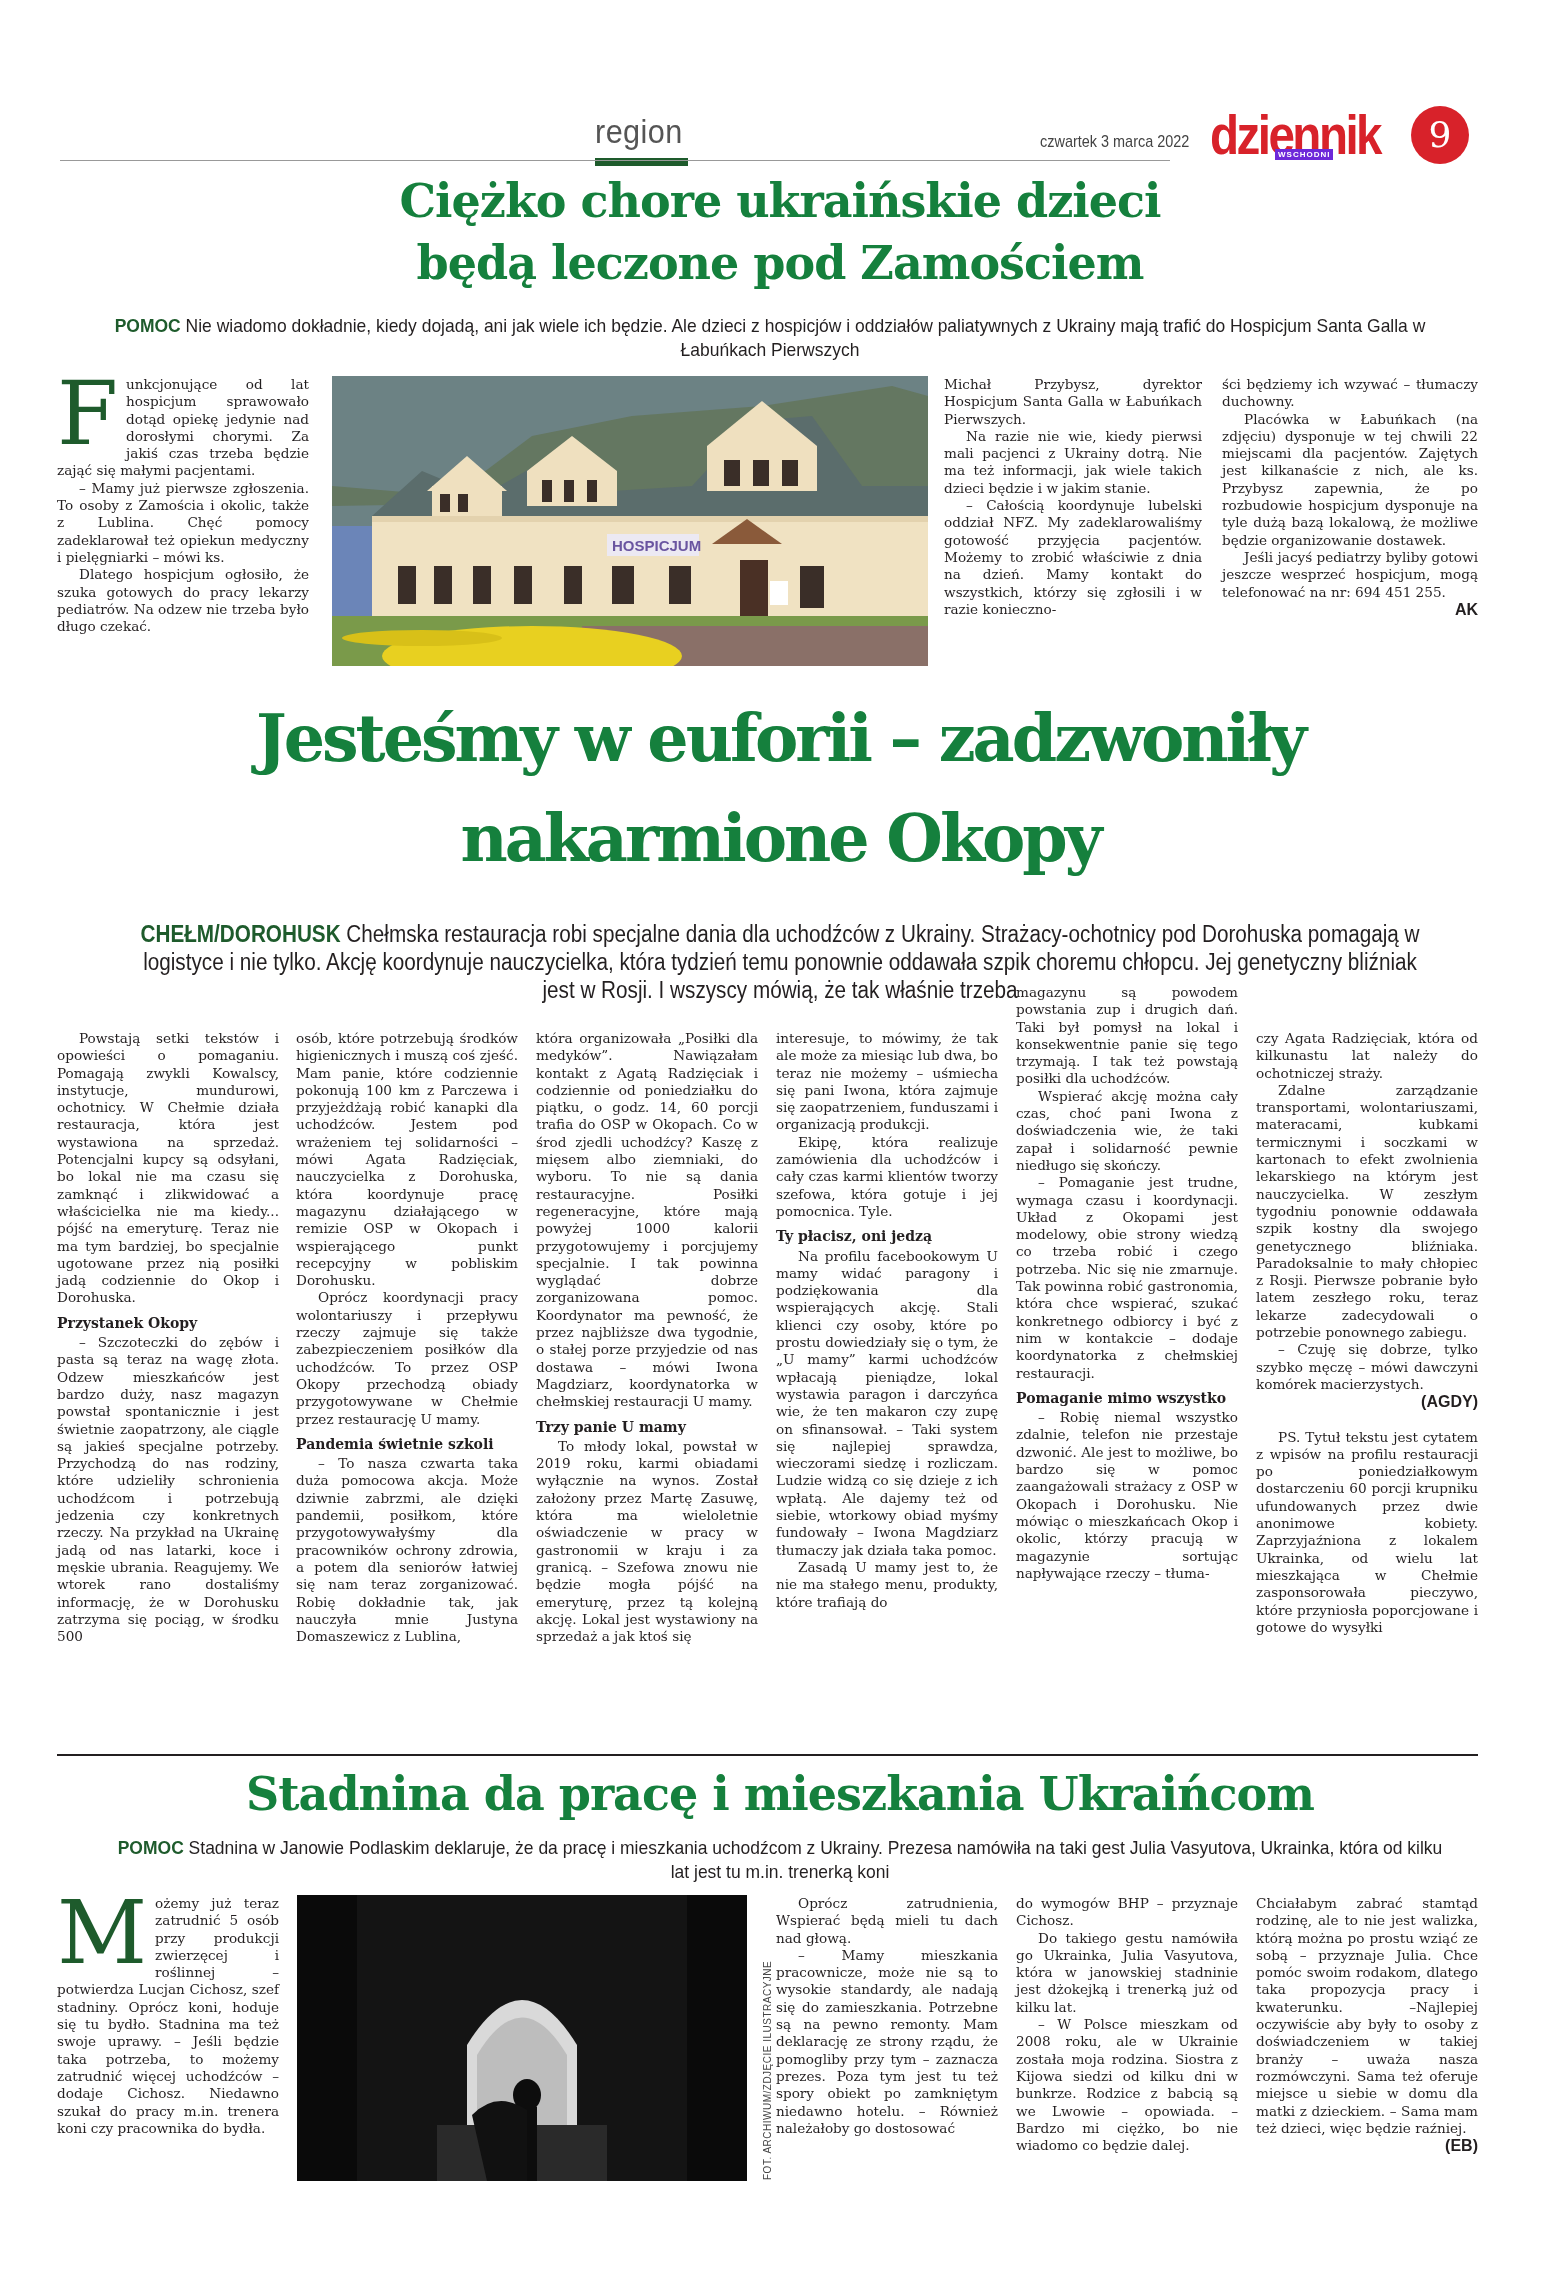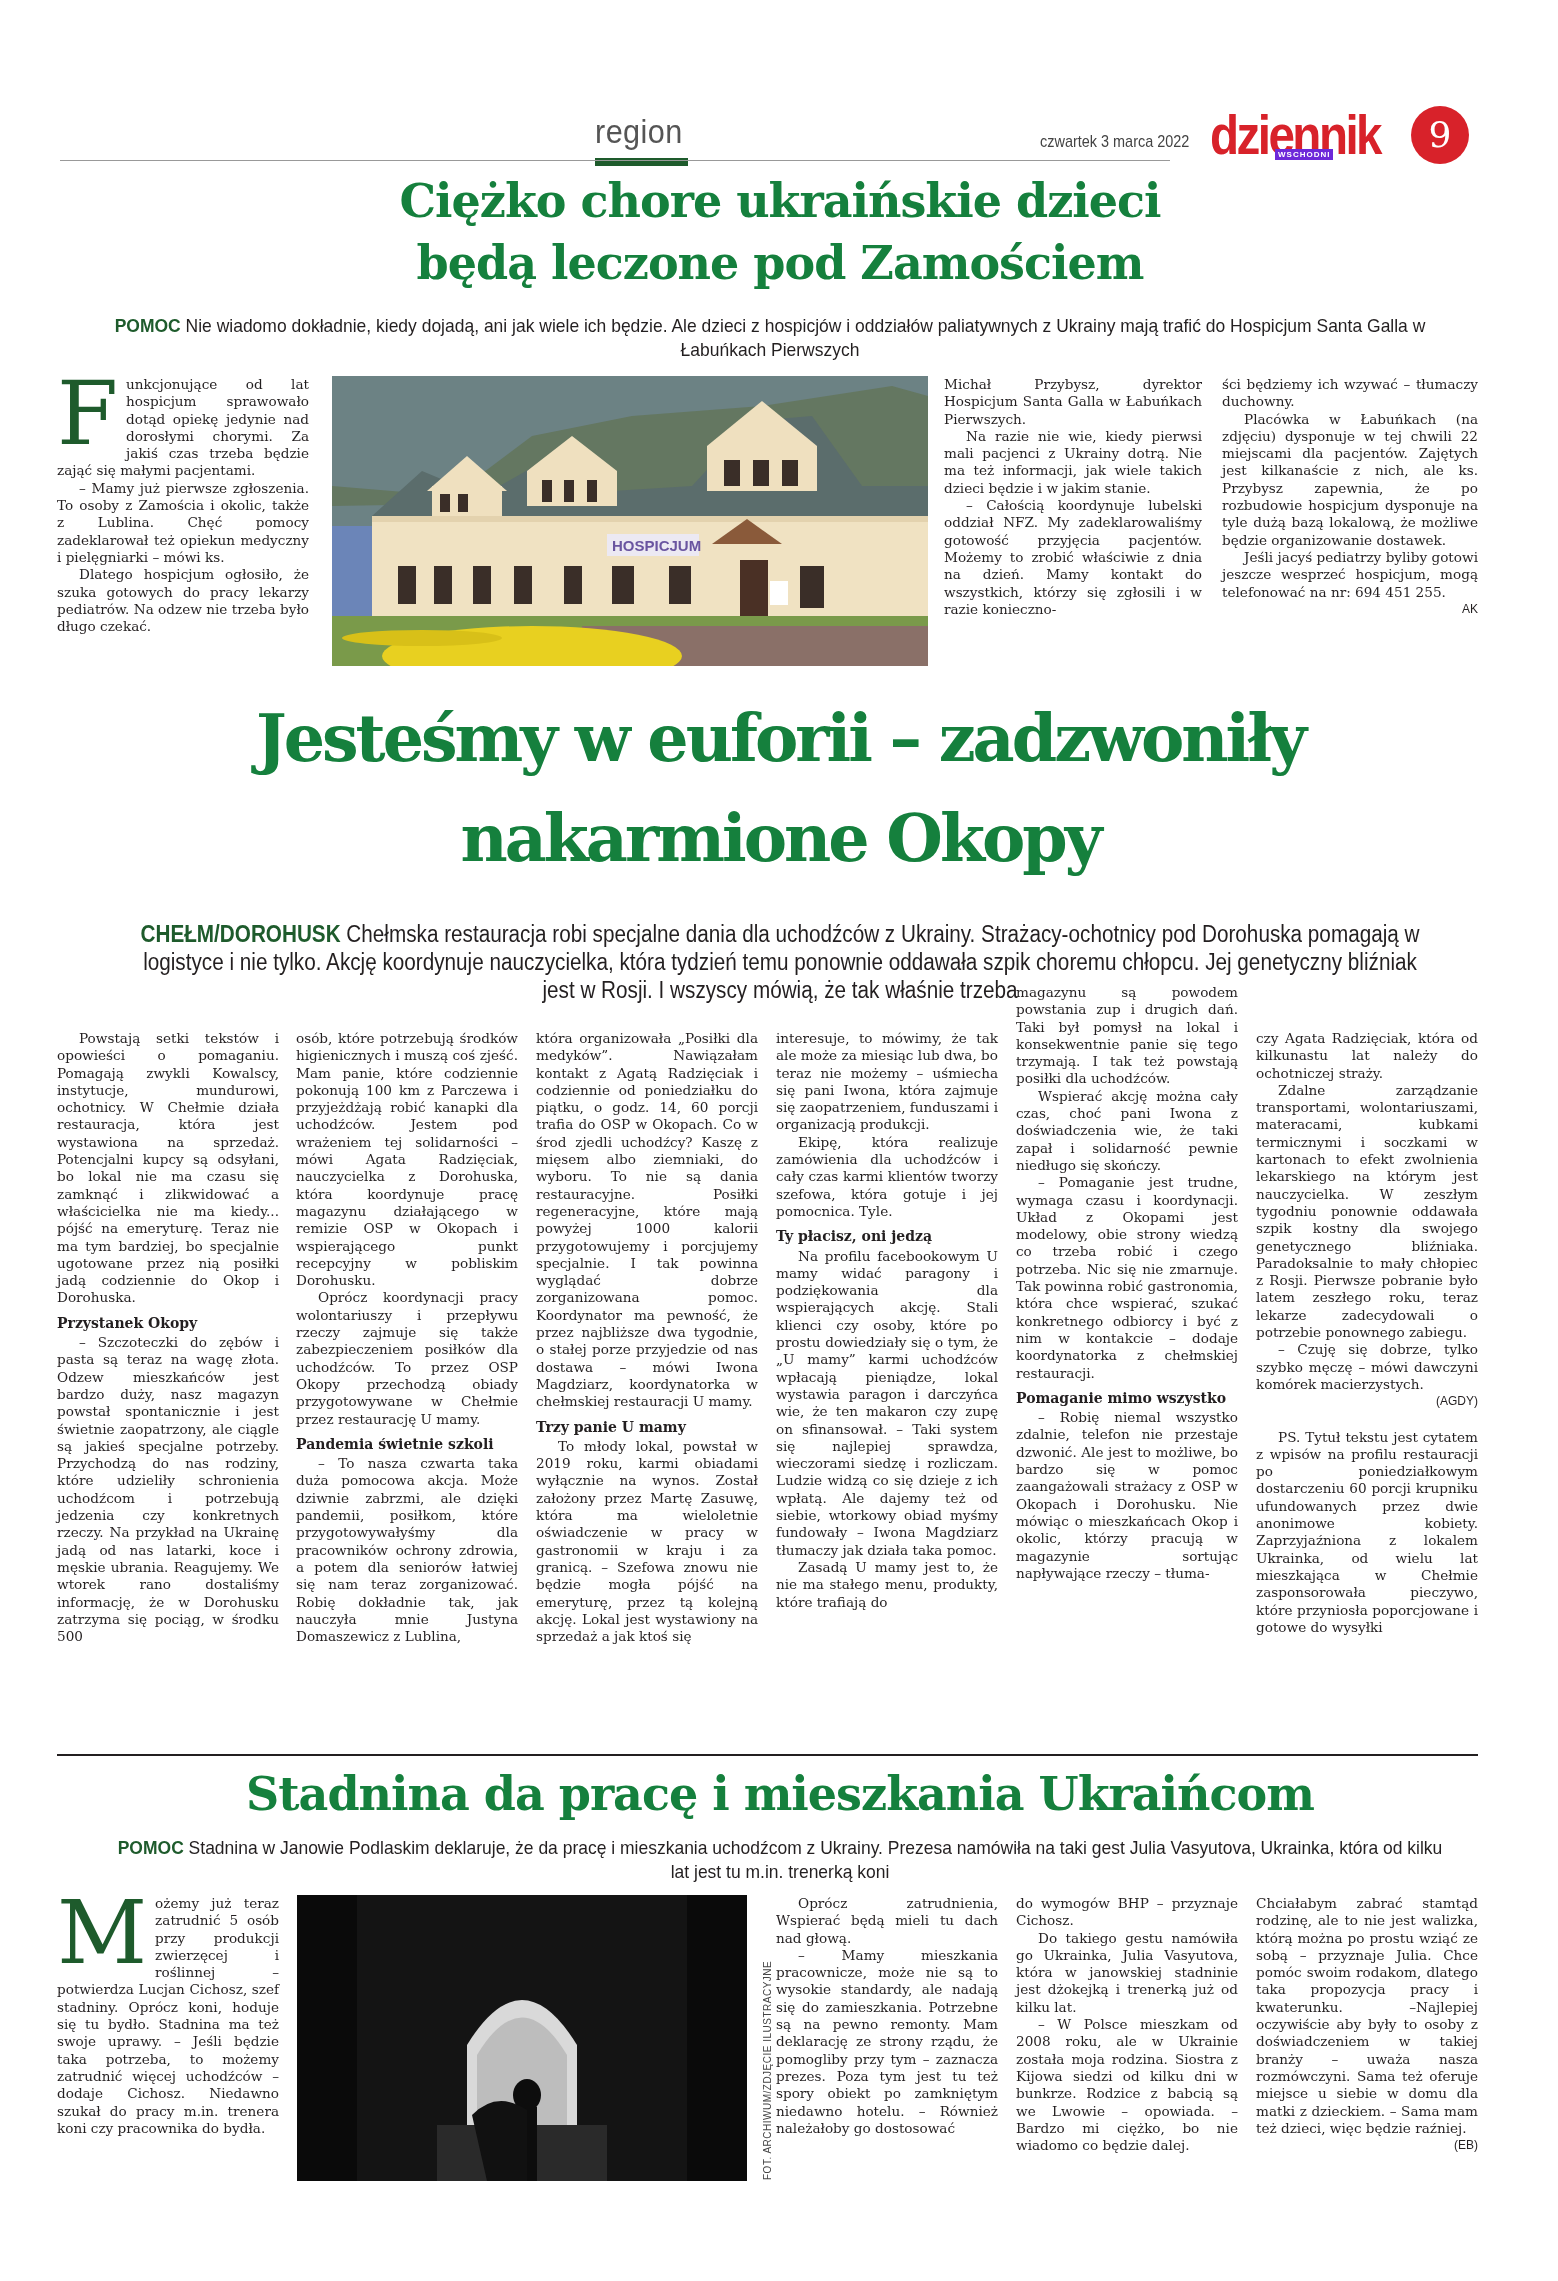--- a/index.html
+++ b/index.html
@@ -14,21 +14,21 @@
   .logo-sub{left:1275px;top:149px;background:#6d28d9;color:#fff;font-family:"Liberation Sans",sans-serif;font-size:8px;font-weight:bold;padding:1px 3px;letter-spacing:1px;}
   .page-num{left:1411px;top:106px;width:58px;height:58px;border-radius:50%;background:#d8222a;color:#fff;font-family:"DejaVu Serif",serif;font-size:36px;text-align:center;line-height:58px;}
   
   .h1{font-family:"DejaVu Serif",serif;font-weight:bold;color:#15803d;text-align:center;letter-spacing:-1px;}
   .lead{font-family:"Liberation Sans",sans-serif;color:#231f20;text-align:center;}
   .lead .kicker{color:#1e5b2c;font-weight:bold;}
   .col{position:absolute;font-family:"DejaVu Serif",serif;font-size:13.6px;line-height:17.3px;text-align:justify;hyphens:manual;}
   .col p{margin:0;text-indent:22px;}
   .col p.noind{text-indent:0;}
   .col h4{margin:8px 0 2px 0;font-size:14px;font-weight:bold;font-family:"DejaVu Serif",serif;}
-  .sign{float:right;font-family:"Liberation Sans",sans-serif;font-weight:normal;font-size:12px;}
+  .sign{float:right;font-family:"Liberation Sans",sans-serif;font-weight:bold;font-size:16px;}
   .dropcap{float:left;font-family:"DejaVu Serif",serif;color:#1e5b2c;font-size:88px;line-height:72px;margin:2px 8px 0 0;}
   .rule{position:absolute;height:2px;background:#231f20;}
   .photo-credit{position:absolute;font-family:"Liberation Sans",sans-serif;font-size:10px;color:#444;transform:rotate(-90deg);transform-origin:left top;white-space:nowrap;letter-spacing:0.5px;}
 </style>
 </head>
 <body>
 
 <div class="abs section-label">region</div>
 <div class="abs section-bar"></div>
 <div class="abs header-rule"></div>

